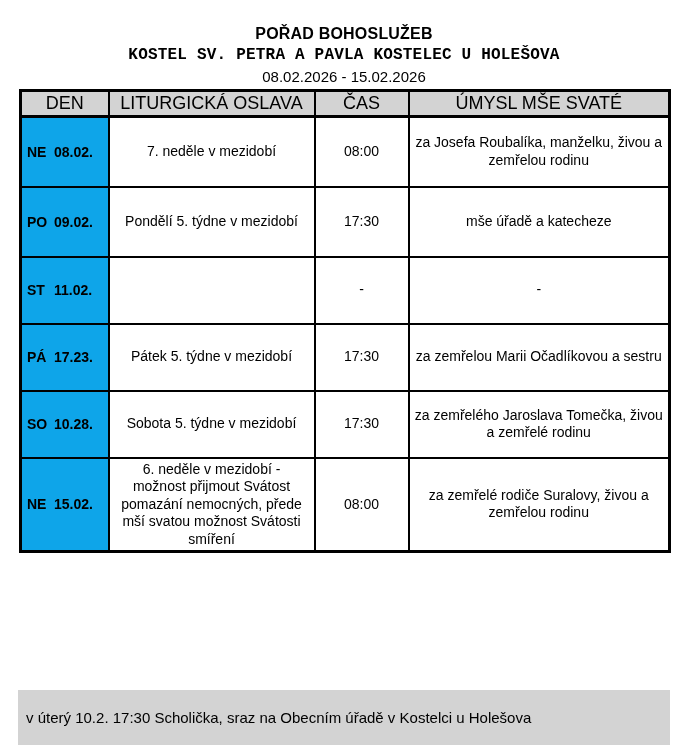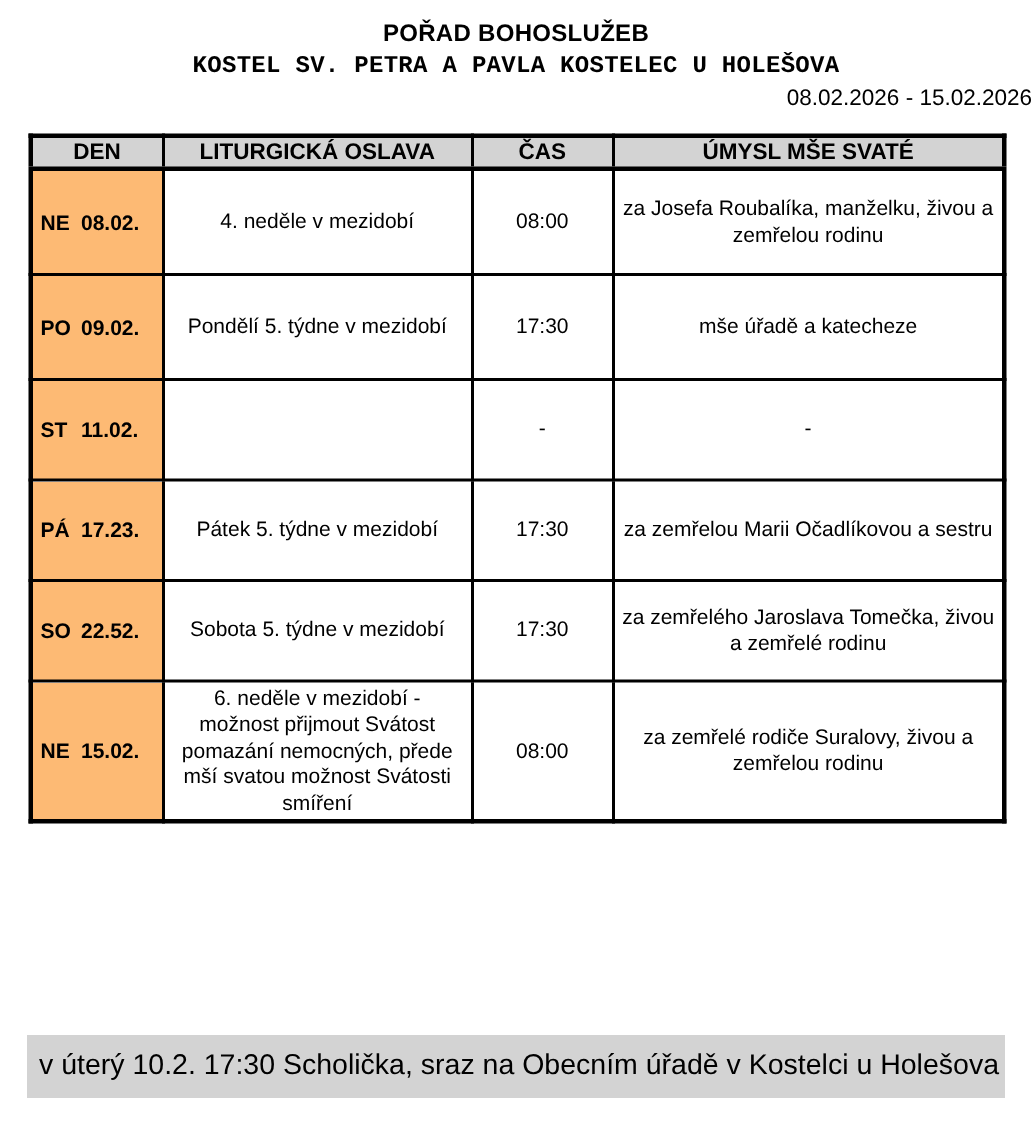--- a/index.html
+++ b/index.html
@@ -9,39 +9,38 @@
     height: 749px;
     font-family: "Liberation Sans", sans-serif;
     color: #000000;
     position: relative;
     overflow: hidden;
   }
 
   
   .doc-header {
     text-align: center;
-    padding-top: 12px;
+    padding-top: 23px;
     line-height: 1.35;
   }
   .doc-title {
     font-size: 16px;
     font-weight: bold;
     letter-spacing: 0.2px;
   }
   .doc-subtitle {
     font-size: 16px;
     font-weight: bold;
     letter-spacing: 0.2px;
     font-family: Liberation Mono, monospace;
   }
   .doc-daterange {
     font-size: 15px;
     font-weight: normal;
     margin-top: 1px;
-    text-align: right;
   }
 
   
   .table-wrap {
     position: absolute;
     left: 19px;
     top: 89px;
     width: 649px;
   }
   table.schedule {
@@ -52,29 +51,29 @@
   table.schedule th,
   table.schedule td {
     border: 2px solid #000000;
     font-size: 14px;
     vertical-align: middle;
     overflow: hidden;
   }
   table.schedule { border: 3px solid #000000; }
   table.schedule thead th {
     background: #d3d3d3;
-    font-weight: bold;
-    font-size: 15px;
+    font-weight: normal;
+    font-size: 18px;
     height: 20px;
     text-align: center;
     padding: 1px 2px;
     border-bottom: 3px solid #000000;
   }
   td.day-cell {
-    background: #fdba74;
+    background: #0ea5e9;
     font-weight: bold;
     text-align: left;
     padding-left: 5px;
     white-space: nowrap;
   }
   td.day-cell .day-abbr {
     display: inline-block;
     min-width: 27px;
   }
   td.celebration-cell,
@@ -95,26 +94,26 @@
     padding: 1px 17px;
     line-height: 1.28;
   }
 
   
   .footer-note {
     position: absolute;
     left: 18px;
     top: 690px;
     width: 652px;
-    height: 42px;
+    height: 55px;
     background: #d3d3d3;
     display: flex;
     align-items: center;
     padding-left: 8px;
-    font-size: 19px;
+    font-size: 15px;
   }
 </style>
 </head>
 <body>
 
 <div class="doc-header">
   <div class="doc-title">POŘAD BOHOSLUŽEB</div>
   <div class="doc-subtitle">KOSTEL SV. PETRA A PAVLA KOSTELEC U HOLEŠOVA</div>
   <div class="doc-daterange">08.02.2026 - 15.02.2026</div>
 </div>
@@ -131,21 +130,21 @@
       <tr>
         <th>DEN</th>
         <th>LITURGICKÁ OSLAVA</th>
         <th>ČAS</th>
         <th>ÚMYSL MŠE SVATÉ</th>
       </tr>
     </thead>
     <tbody id="schedule-body">
         <tr>
           <td class="day-cell"><span class="day-abbr">NE</span><span>08.02.</span></td>
-          <td class="celebration-cell">4. neděle v mezidobí</td>
+          <td class="celebration-cell">7. neděle v mezidobí</td>
           <td class="time-cell">08:00</td>
           <td class="intention-cell">za Josefa Roubalíka, manželku, živou a zemřelou rodinu</td>
         </tr>
         <tr>
           <td class="day-cell"><span class="day-abbr">PO</span><span>09.02.</span></td>
           <td class="celebration-cell">Pondělí 5. týdne v mezidobí</td>
           <td class="time-cell">17:30</td>
           <td class="intention-cell">mše úřadě a katecheze</td>
         </tr>
         <tr>
@@ -154,21 +153,21 @@
           <td class="time-cell">-</td>
           <td class="intention-cell">-</td>
         </tr>
         <tr>
           <td class="day-cell"><span class="day-abbr">PÁ</span><span>17.23.</span></td>
           <td class="celebration-cell">Pátek 5. týdne v mezidobí</td>
           <td class="time-cell">17:30</td>
           <td class="intention-cell">za zemřelou Marii Očadlíkovou a sestru</td>
         </tr>
         <tr>
-          <td class="day-cell"><span class="day-abbr">SO</span><span>22.52.</span></td>
+          <td class="day-cell"><span class="day-abbr">SO</span><span>10.28.</span></td>
           <td class="celebration-cell">Sobota 5. týdne v mezidobí</td>
           <td class="time-cell">17:30</td>
           <td class="intention-cell">za zemřelého Jaroslava Tomečka, živou a zemřelé rodinu</td>
         </tr>
         <tr>
           <td class="day-cell"><span class="day-abbr">NE</span><span>15.02.</span></td>
           <td class="celebration-cell">6. neděle v mezidobí - možnost přijmout Svátost pomazání nemocných, přede mší svatou možnost Svátosti smíření</td>
           <td class="time-cell">08:00</td>
           <td class="intention-cell">za zemřelé rodiče Suralovy, živou a zemřelou rodinu</td>
         </tr>

